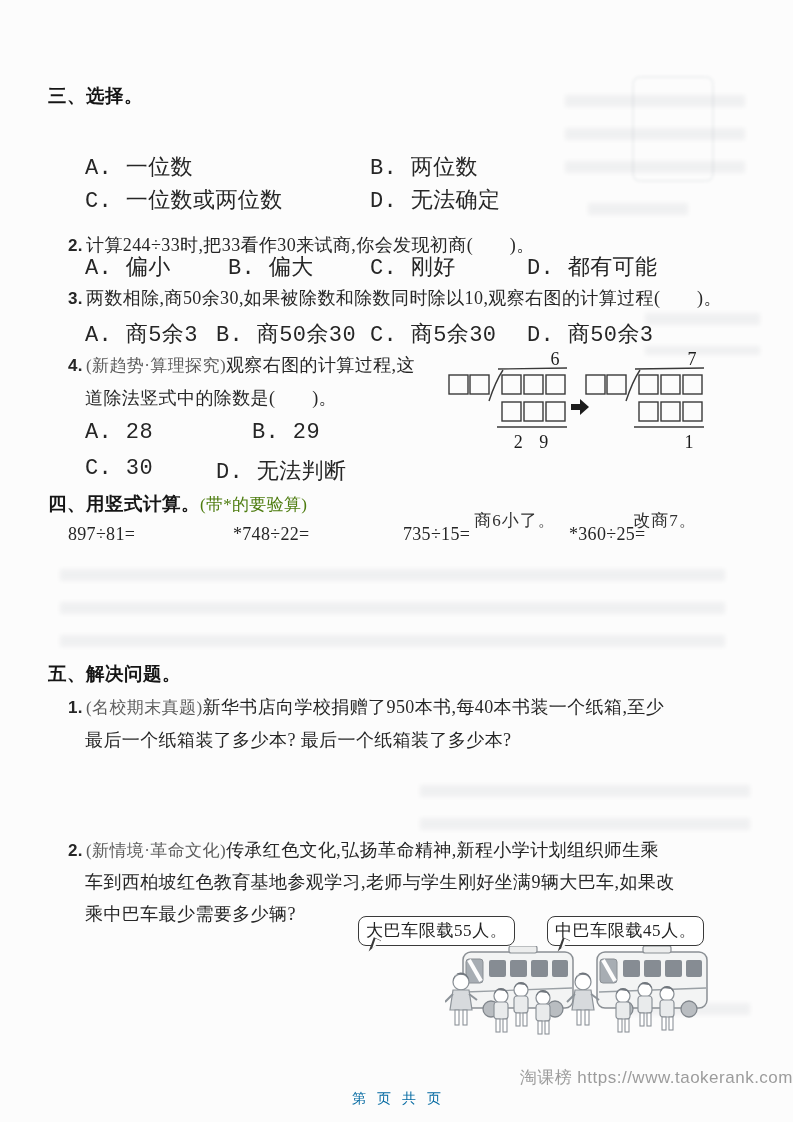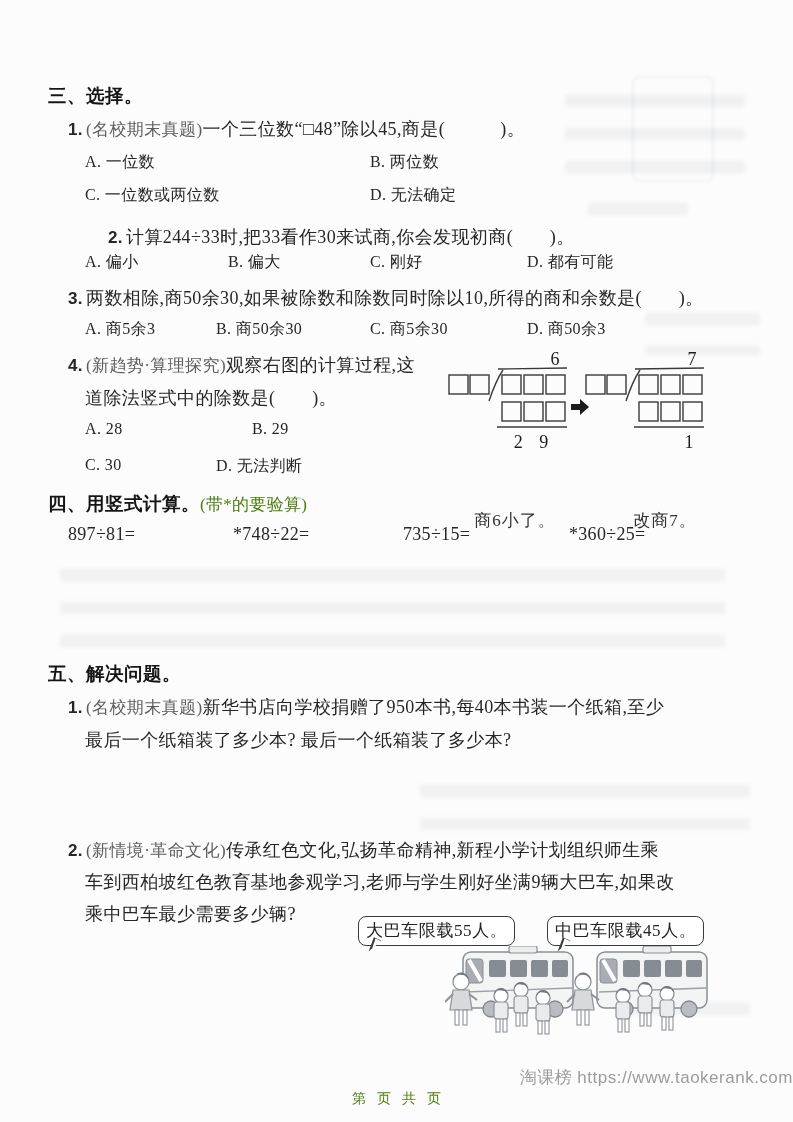--- a/index.html
+++ b/index.html
@@ -5,71 +5,68 @@
   html,body{margin:0;padding:0;background:#dedede;}
   .page{position:relative;width:793px;height:1122px;margin:0 auto;background:#fcfcfc;overflow:hidden;
         font-family:"Liberation Serif","DejaVu Serif",serif;color:#262626;}
   .abs{position:absolute;}
   .h2{font-family:"Liberation Sans","DejaVu Sans",sans-serif;font-weight:800;font-size:18.5px;
       color:#151515;letter-spacing:.5px;white-space:nowrap;}
   .h2 .note{font-family:"Liberation Serif","DejaVu Serif",serif;font-weight:500;font-size:17px;color:#4d7c0f;letter-spacing:.3px;}
   .qline{font-size:18px;letter-spacing:.4px;white-space:nowrap;}
   .qnum{font-weight:700;font-family:"Liberation Sans","DejaVu Sans",sans-serif;font-size:17px;margin-right:3px;}
   .qtag{color:#5d5d5d;font-size:17px;font-weight:400;}
-  .opt{font-size:16px;letter-spacing:.4px;white-space:nowrap;}
+  .opt{font-size:22px;letter-spacing:.4px;white-space:nowrap;font-family:Liberation Mono, monospace;}
   .prob{font-size:18px;letter-spacing:.3px;white-space:nowrap;}
   .caption{font-size:17px;color:#303030;text-align:center;letter-spacing:1px;white-space:nowrap;margin-top:48px;}
   .bubble{position:absolute;background:#fff;border:1.6px solid #3a3a3a;border-radius:8px;
           padding:2px 7px 3px;font-size:17px;letter-spacing:.6px;color:#222;white-space:nowrap;z-index:3;}
   .bubble::before{content:"";position:absolute;left:10px;bottom:-15px;width:0;height:0;
           border:7px solid transparent;border-top:15px solid #3a3a3a;border-left-width:1px;transform:rotate(24deg);}
   .bubble::after{content:"";position:absolute;left:13px;bottom:-10px;width:0;height:0;
           border:5px solid transparent;border-top:11px solid #fff;border-left-width:1px;transform:rotate(24deg);}
   .footer-site{left:0;width:100%;text-align:right;font-family:Liberation Sans, sans-serif;
           color:#9c9c9c;font-size:17px;letter-spacing:.5px;}
   .footer-page{left:0;width:100%;text-align:center;font-family:"Liberation Sans","DejaVu Sans",sans-serif;
-          color:#4d7c0f;font-size:14px;letter-spacing:11px;text-indent:11px;}
+          color:#0369a1;font-size:14px;letter-spacing:11px;text-indent:11px;}
   .smudge{position:absolute;opacity:.065;filter:blur(2px);z-index:0;
           background:repeating-linear-gradient(180deg,transparent 0 13px,#4e5a66 13px 25px,transparent 25px 33px);}
   .smudge-box{position:absolute;opacity:.10;filter:blur(1.5px);border:2px solid #7d8a94;border-radius:8px;z-index:0;}
   svg text{font-family:"Liberation Serif","DejaVu Serif",serif;fill:#1d1d1d;}
 </style>
 </head>
 <body>
 
 <div class="page">
 
   <div class="smudge" style="left:565px;top:82px;width:180px;height:110px;"></div>
   <div class="smudge-box" style="left:632px;top:76px;width:78px;height:102px;"></div>
   <div class="smudge" style="left:588px;top:190px;width:100px;height:30px;"></div>
   <div class="smudge" style="left:645px;top:300px;width:115px;height:55px;"></div>
   <div class="smudge" style="left:60px;top:556px;width:665px;height:95px;"></div>
   <div class="smudge" style="left:420px;top:772px;width:330px;height:62px;"></div>
   <div class="smudge" style="left:620px;top:990px;width:130px;height:42px;"></div>
 
   <div class="abs h2" style="left:48px;top:83px;">三、选择。</div>
 
-  <div class="abs qline" style="left:68px;top:117px;">
-    <span class="qnum">1.</span><span class="qtag">(名校期末真题)</span><span>一个三位数“□48”除以45,商是(　　　)。</span>
-  </div>
   <div class="abs opt" style="left:85px;top:152px;">A. 一位数</div>
   <div class="abs opt" style="left:370px;top:152px;">B. 两位数</div>
   <div class="abs opt" style="left:85px;top:185px;">C. 一位数或两位数</div>
   <div class="abs opt" style="left:370px;top:185px;">D. 无法确定</div>
 
-  <div class="abs qline" style="left:68px;top:225px;margin-left:40px;">
+  <div class="abs qline" style="left:68px;top:233px;">
     <span class="qnum">2.</span><span>计算244÷33时,把33看作30来试商,你会发现初商(　　)。</span>
   </div>
   <div class="abs opt" style="left:85px;top:252px;">A. 偏小</div>
   <div class="abs opt" style="left:228px;top:252px;">B. 偏大</div>
   <div class="abs opt" style="left:370px;top:252px;">C. 刚好</div>
   <div class="abs opt" style="left:527px;top:252px;">D. 都有可能</div>
 
   <div class="abs qline" style="left:68px;top:286px;">
-    <span class="qnum">3.</span><span>两数相除,商50余30,如果被除数和除数同时除以10,所得的商和余数是(　　)。</span>
+    <span class="qnum">3.</span><span>两数相除,商50余30,如果被除数和除数同时除以10,观察右图的计算过程(　　)。</span>
   </div>
   <div class="abs opt" style="left:85px;top:319px;">A. 商5余3</div>
   <div class="abs opt" style="left:216px;top:319px;">B. 商50余30</div>
   <div class="abs opt" style="left:370px;top:319px;">C. 商5余30</div>
   <div class="abs opt" style="left:527px;top:319px;">D. 商50余3</div>
 
   <div class="abs qline" style="left:68px;top:353px;">
     <span class="qnum">4.</span><span class="qtag">(新趋势·算理探究)</span><span>观察右图的计算过程,这</span>
   </div>
   <div class="abs qline" style="left:85px;top:386px;">道除法竖式中的除数是(　　)。</div>

